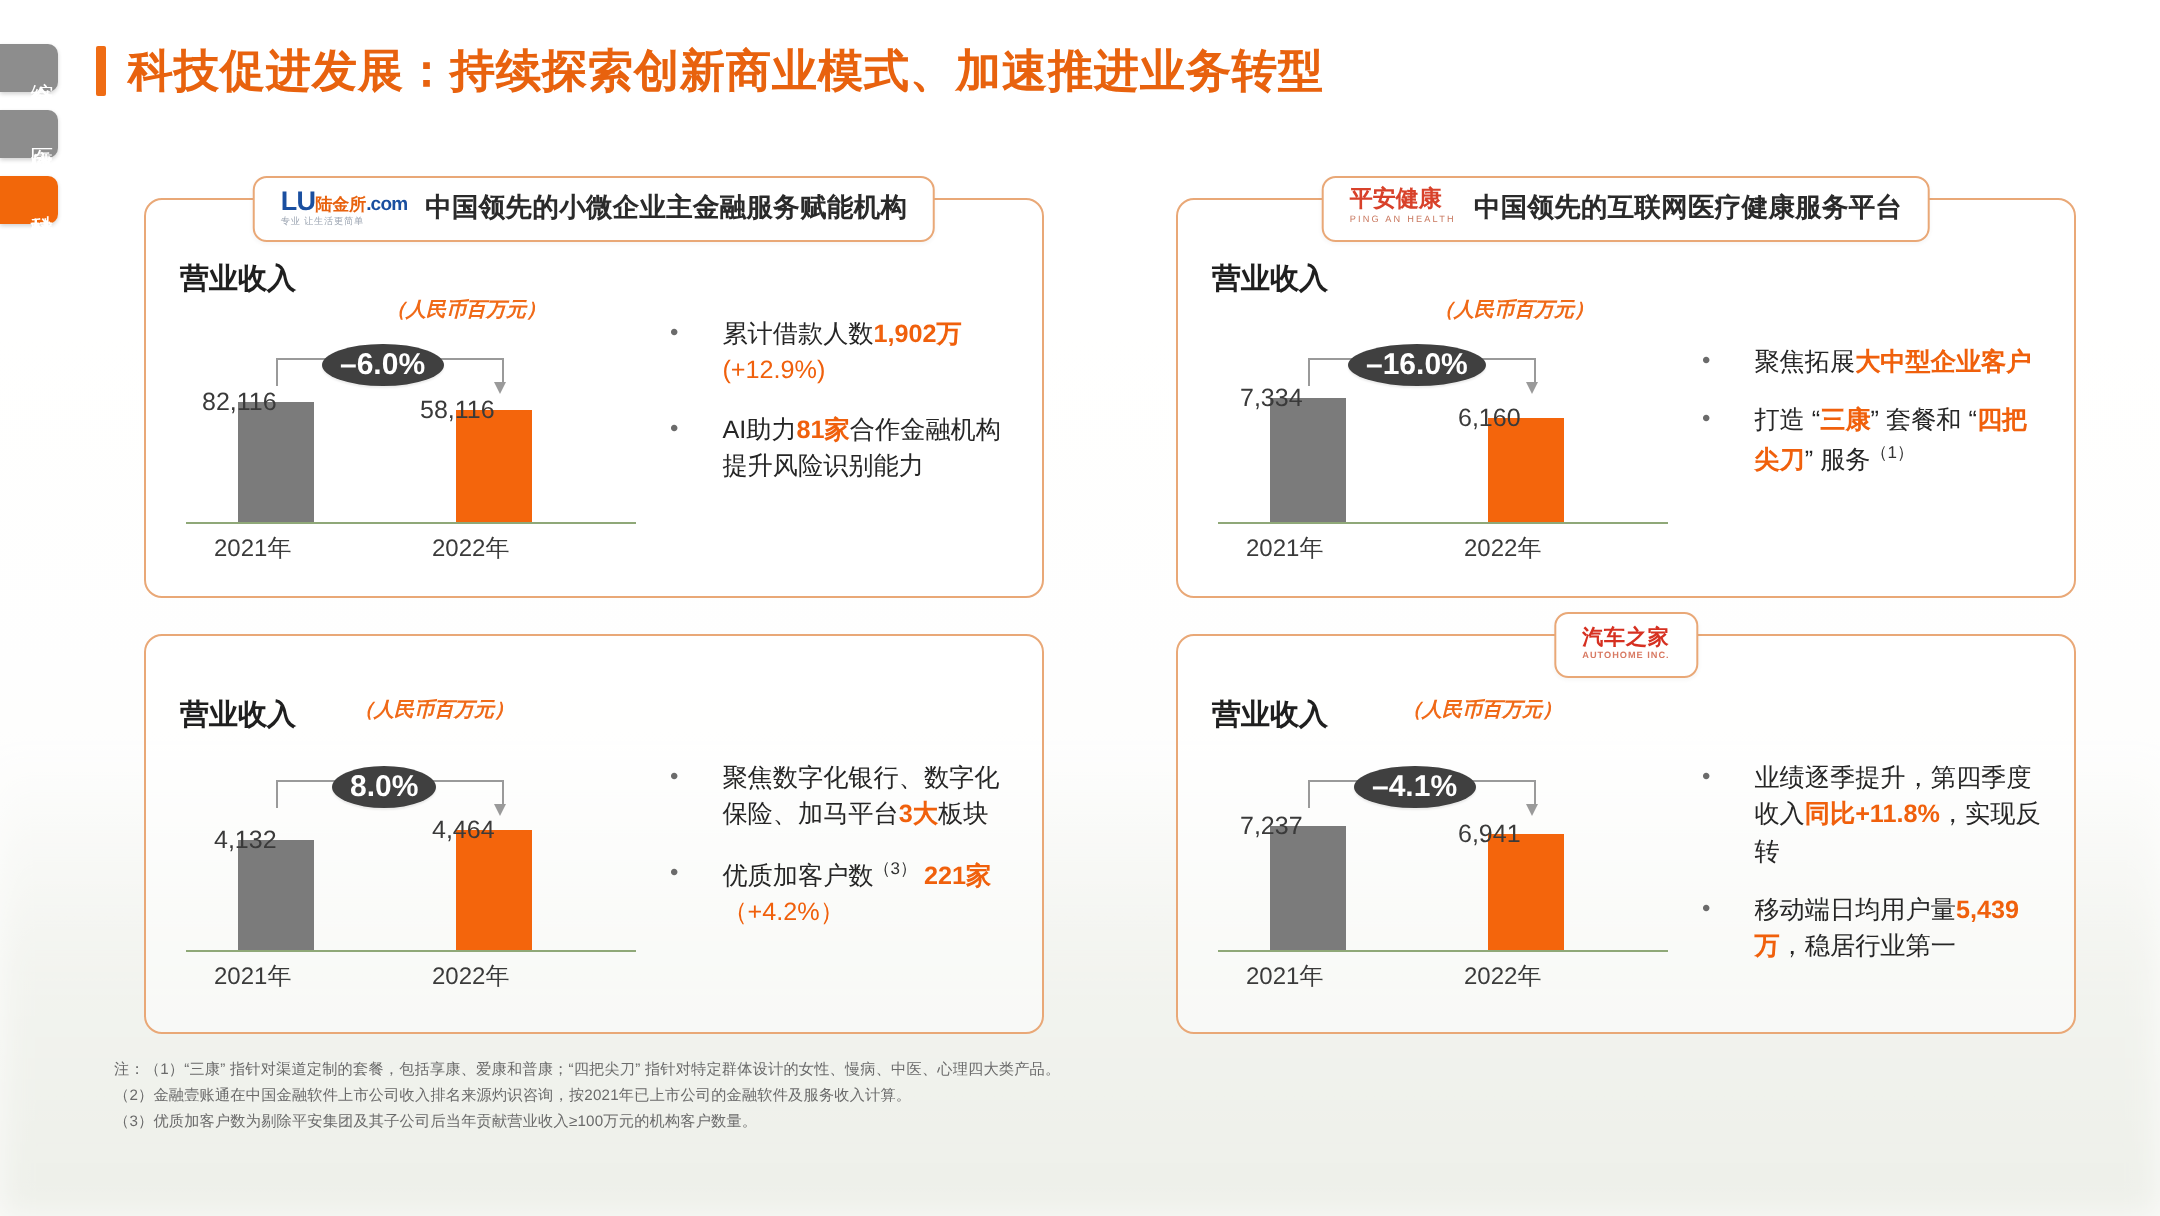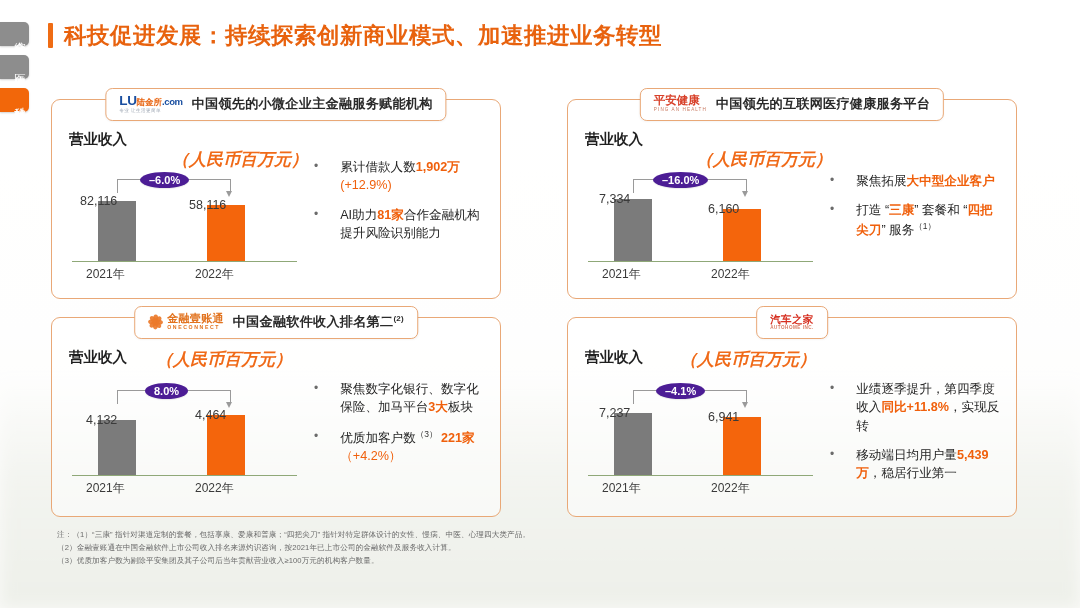--- a/index.html
+++ b/index.html
@@ -36,21 +36,21 @@
     box-shadow:0 1px 2px rgba(0,0,0,.18);
   }
   .sidetab.active{background:#f2670a;}
 
   
   .titlebar{position:absolute;left:48px;top:20px;z-index:6;display:flex;align-items:center;gap:11px;font-family:Liberation Serif, serif;}
   .title-bar-mark{width:5px;height:25px;background:#ef6c14;border-radius:1px;}
   .title-text{font-size:22.5px;font-weight:bold;color:#e8620e;letter-spacing:.5px;white-space:nowrap;}
 
   
-  .grid{position:absolute;left:51px;top:99px;width:966px;height:418px;z-index:5;
+  .grid{position:absolute;left:72px;top:99px;width:966px;height:418px;z-index:5;
         display:grid;grid-template-columns:450px 450px;grid-template-rows:200px 200px;
         column-gap:66px;row-gap:18px;}
   .card{position:relative;border:1.3px solid #e9a877;border-radius:9px;background:rgba(255,255,255,.52);}
 
   .card-head{
     position:absolute;left:50%;top:-12.5px;transform:translateX(-50%);
     min-height:25px;background:#ffffff;border:1.3px solid #e9a877;border-radius:7px;
     display:flex;align-items:center;gap:9px;padding:3px 13px;white-space:nowrap;
     box-shadow:0 1px 2px rgba(0,0,0,.04);
   }
@@ -75,33 +75,33 @@
   .logo-oc .mark i{position:absolute;left:50%;top:50%;width:4.6px;height:8px;margin:-4px 0 0 -2.3px;
                    background:#eb7a2a;border-radius:60% 60% 45% 45%;transform-origin:50% 50%;opacity:.92;}
   .logo-oc .txt .l1{font-size:11px;font-weight:bold;color:#e2731f;letter-spacing:.3px;}
   .logo-oc .txt .l2{font-size:5.2px;color:#e2731f;letter-spacing:1.6px;font-weight:bold;margin-top:1px;}
 
   .logo-ah .l1{font-size:10.5px;font-weight:bold;color:#d63021;letter-spacing:.4px;}
   .logo-ah .l2{font-size:4.6px;color:#d87a63;letter-spacing:.5px;margin-top:1.5px;font-weight:bold;}
 
   
   .rev-label{position:absolute;left:17px;top:30px;font-size:14.5px;font-weight:bold;color:#1f1f1f;}
-  .unit{position:absolute;font-size:17px;font-style:italic;font-weight:bold;color:#f06a18;white-space:nowrap;}
+  .unit{position:absolute;font-size:10px;font-style:italic;font-weight:bold;color:#f06a18;white-space:nowrap;}
 
   .chart{position:absolute;left:14px;top:62px;width:235px;height:124px;}
   .baseline{position:absolute;left:6px;right:4px;bottom:24px;height:1px;background:#8fa878;}
   .bar{position:absolute;bottom:25px;width:38px;}
   .bar.b21{left:32px;background:#7b7b7b;}
   .bar.b22{left:141px;background:#f4650c;}
   .barval{position:absolute;font-size:12.5px;color:#3a3a3a;white-space:nowrap;}
   .xlab{position:absolute;bottom:3px;font-size:12px;color:#3a3a3a;white-space:nowrap;}
   .xlab.x21{left:20px;}
   .xlab.x22{left:129px;}
 
-  .pill{position:absolute;background:#4c1d95;color:#ffffff;font-size:11px;font-weight:bold;
+  .pill{position:absolute;background:#404040;color:#ffffff;font-size:15px;font-weight:bold;
         border-radius:50%/50%;padding:2px 9px;white-space:nowrap;z-index:3;
         box-shadow:0 1px 1px rgba(0,0,0,.08);}
   .conn{position:absolute;border:1px solid #9a9a9a;border-bottom:none;z-index:1;}
   .arrowhead{position:absolute;width:0;height:0;border-left:3.5px solid transparent;border-right:3.5px solid transparent;
              border-top:6px solid #9a9a9a;z-index:2;}
 
   .bullets{position:absolute;left:262px;top:58px;right:12px;}
   .bullet{display:flex;gap:6px;margin-bottom:11px;font-size:12.6px;line-height:1.45;color:#262626;}
   .bullet .dot{color:#6b6b6b;font-size:12px;line-height:1.45;flex:0 0 auto;}
   .bullet .txt{flex:1;margin-left:16px;}
@@ -194,39 +194,20 @@
           <span class="txt">聚焦拓展<span class="hi">大中型企业客户</span></span>
         </div>
       <div class="bullet">
           <span class="dot">•</span>
           <span class="txt">打造 “<span class="hi">三康</span>” 套餐和 “<span class="hi">四把尖刀</span>” 服务<span class="fn">（1）</span></span>
         </div>
     </div>
   </div>
 
   <div class="card">
-    <div class="card-head">
-      <div class="logo logo-oc">
-        <div class="mark">
-          <i style="transform:rotate(0deg) translateY(-3.4px)"></i>
-            <i style="transform:rotate(45deg) translateY(-3.4px)"></i>
-          <i style="transform:rotate(90deg) translateY(-3.4px)"></i>
-            <i style="transform:rotate(135deg) translateY(-3.4px)"></i>
-          <i style="transform:rotate(180deg) translateY(-3.4px)"></i>
-            <i style="transform:rotate(225deg) translateY(-3.4px)"></i>
-          <i style="transform:rotate(270deg) translateY(-3.4px)"></i>
-            <i style="transform:rotate(315deg) translateY(-3.4px)"></i>
-        </div>
-        <div class="txt">
-          <div class="l1">金融壹账通</div>
-          <div class="l2">ONECONNECT</div>
-        </div>
-      </div>
-      <div class="head-title"><span>中国金融软件收入排名第二</span><span class="sup">(2)</span></div>
-    </div>
     <div class="rev-label">营业收入</div>
     <div class="unit" style="left:104px;top:30px;">（人民币百万元）</div>
     <div class="chart" style="top:58px;">
       <div class="baseline"></div>
       <div class="conn" style="left:51px;top:14px;width:112px;height:13px;"></div>
       <div class="arrowhead" style="left:160px;top:26px;"></div>
       <div class="pill" style="left:79px;top:7px;">8.0%</div>
       <div class="bar b21" style="height:55px;"></div>
       <div class="bar b22" style="height:60px;"></div>
       <div class="barval" style="left:20px;top:37px;text-align:right;">4,132</div>

